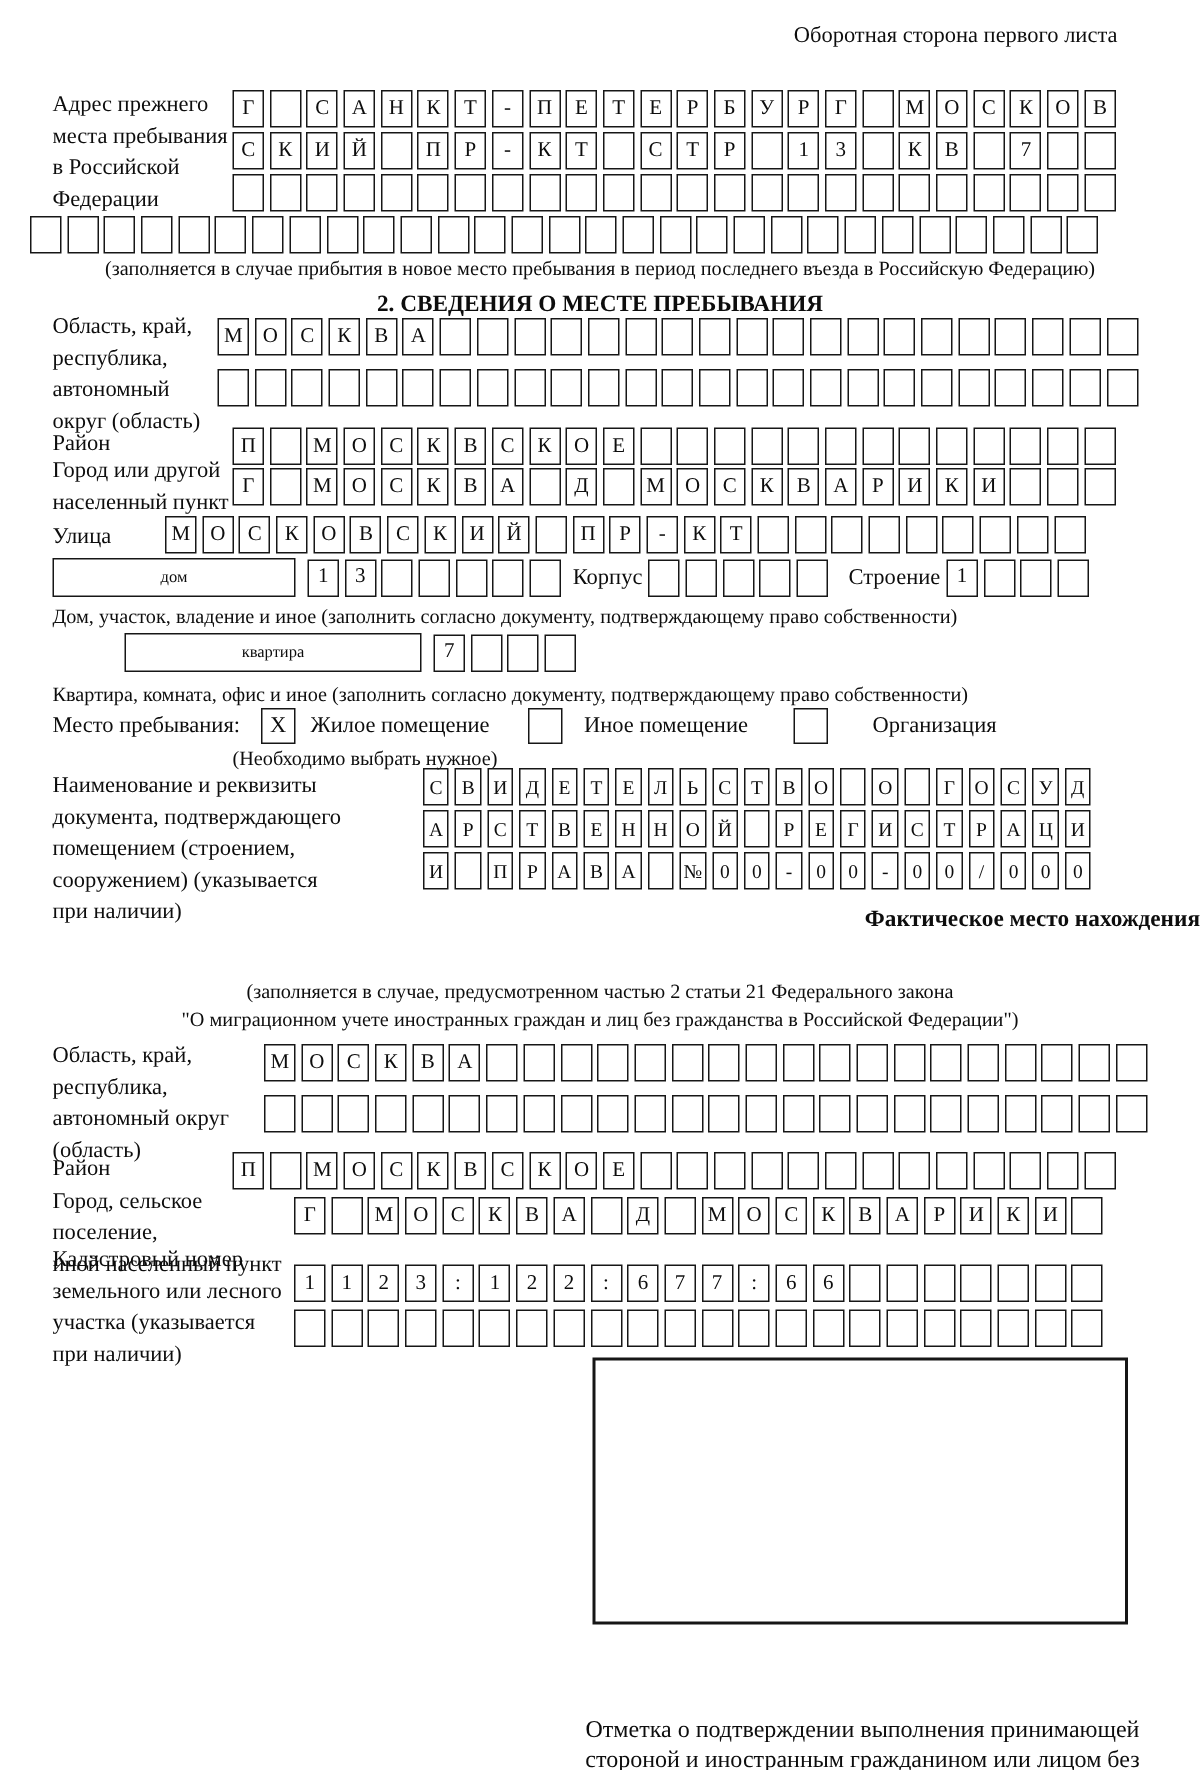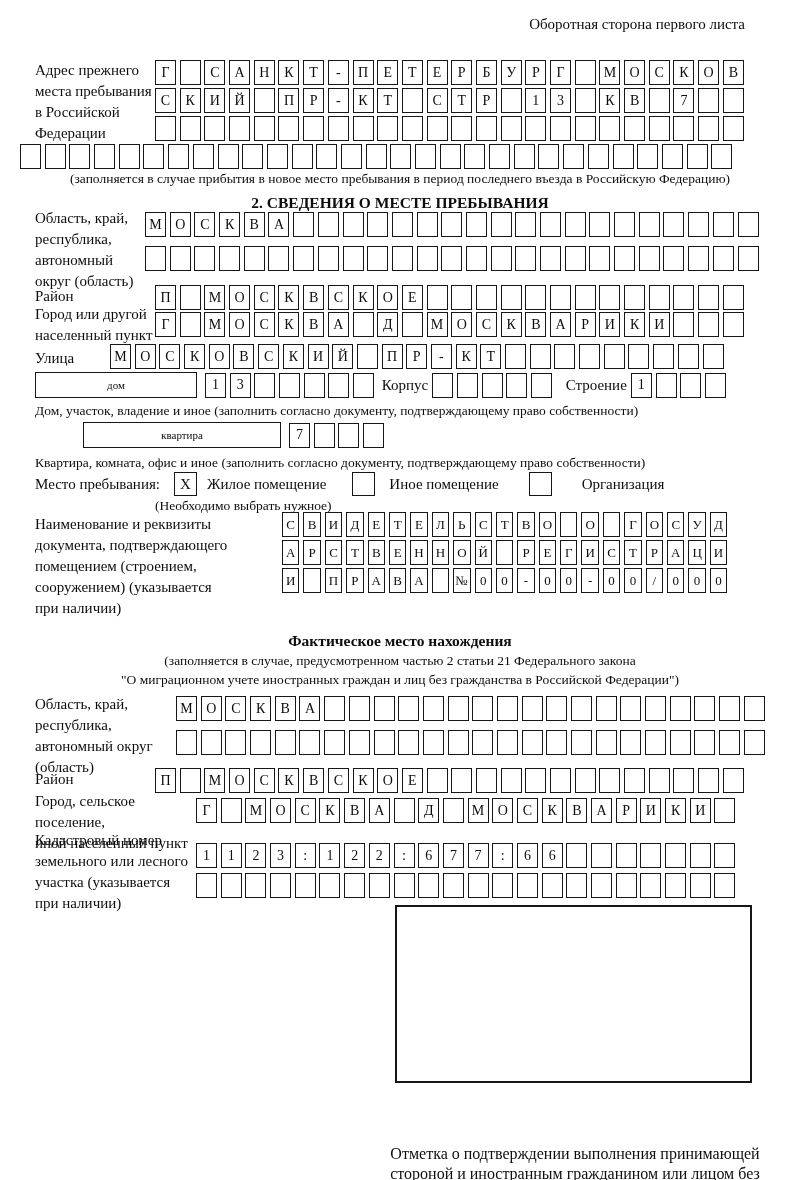--- a/index.html
+++ b/index.html
@@ -52,21 +52,21 @@
   #row-dom{left:35px;top:372px;}
   #note-dom{left:35px;top:402px;}
   #row-kv{left:35px;top:422px;padding-left:48px;}
   #note-kv{left:35px;top:454px;}
   #row-stay{left:35px;top:472px;}
   #note-stay{left:155px;top:497px;}
   #l-doc{left:35px;top:514px;width:245px;}
   #r-doc1{left:282px;top:512px;}
   #r-doc2{left:282px;top:540px;}
   #r-doc3{left:282px;top:568px;}
-  #title-fact{top:632px;font-size:15.5px;}
+  #title-fact{top:604px;font-size:15.5px;text-align:right;}
   #note-fact1{top:652px;}
   #note-fact2{top:671px;}
   #l-freg{left:35px;top:694px;width:135px;}
   #r-freg1{left:176px;top:696px;}
   #r-freg2{left:176px;top:730px;}
   #l-frajon{left:35px;top:769px;}
   #r-frajon{left:155px;top:768px;}
   #l-fcity{left:35px;top:791px;width:160px;}
   #r-fcity{left:196px;top:798px;}
   #l-kad{left:35px;top:830px;width:158px;}

